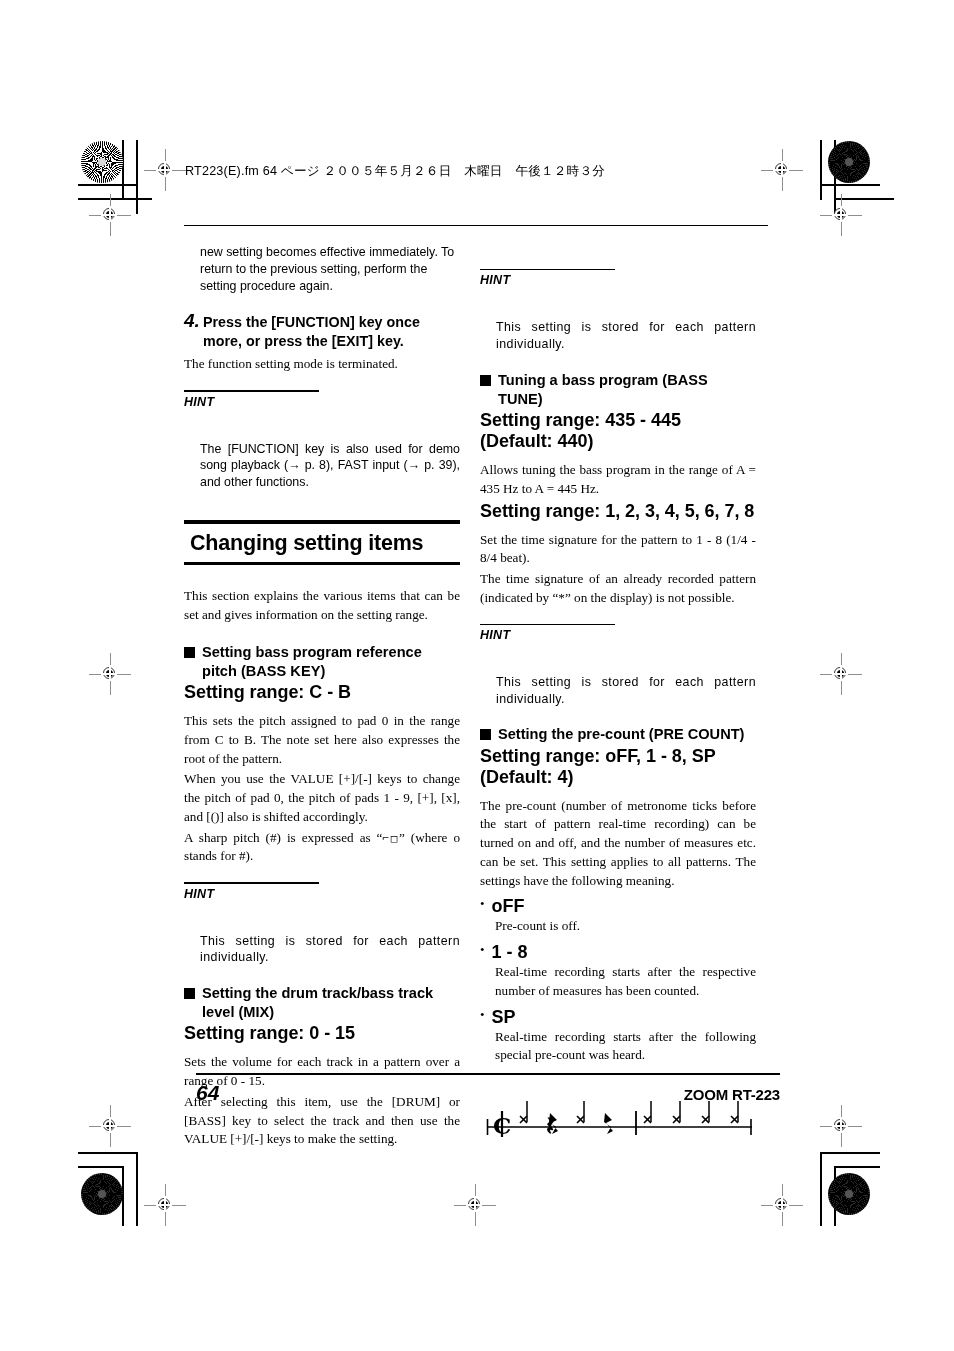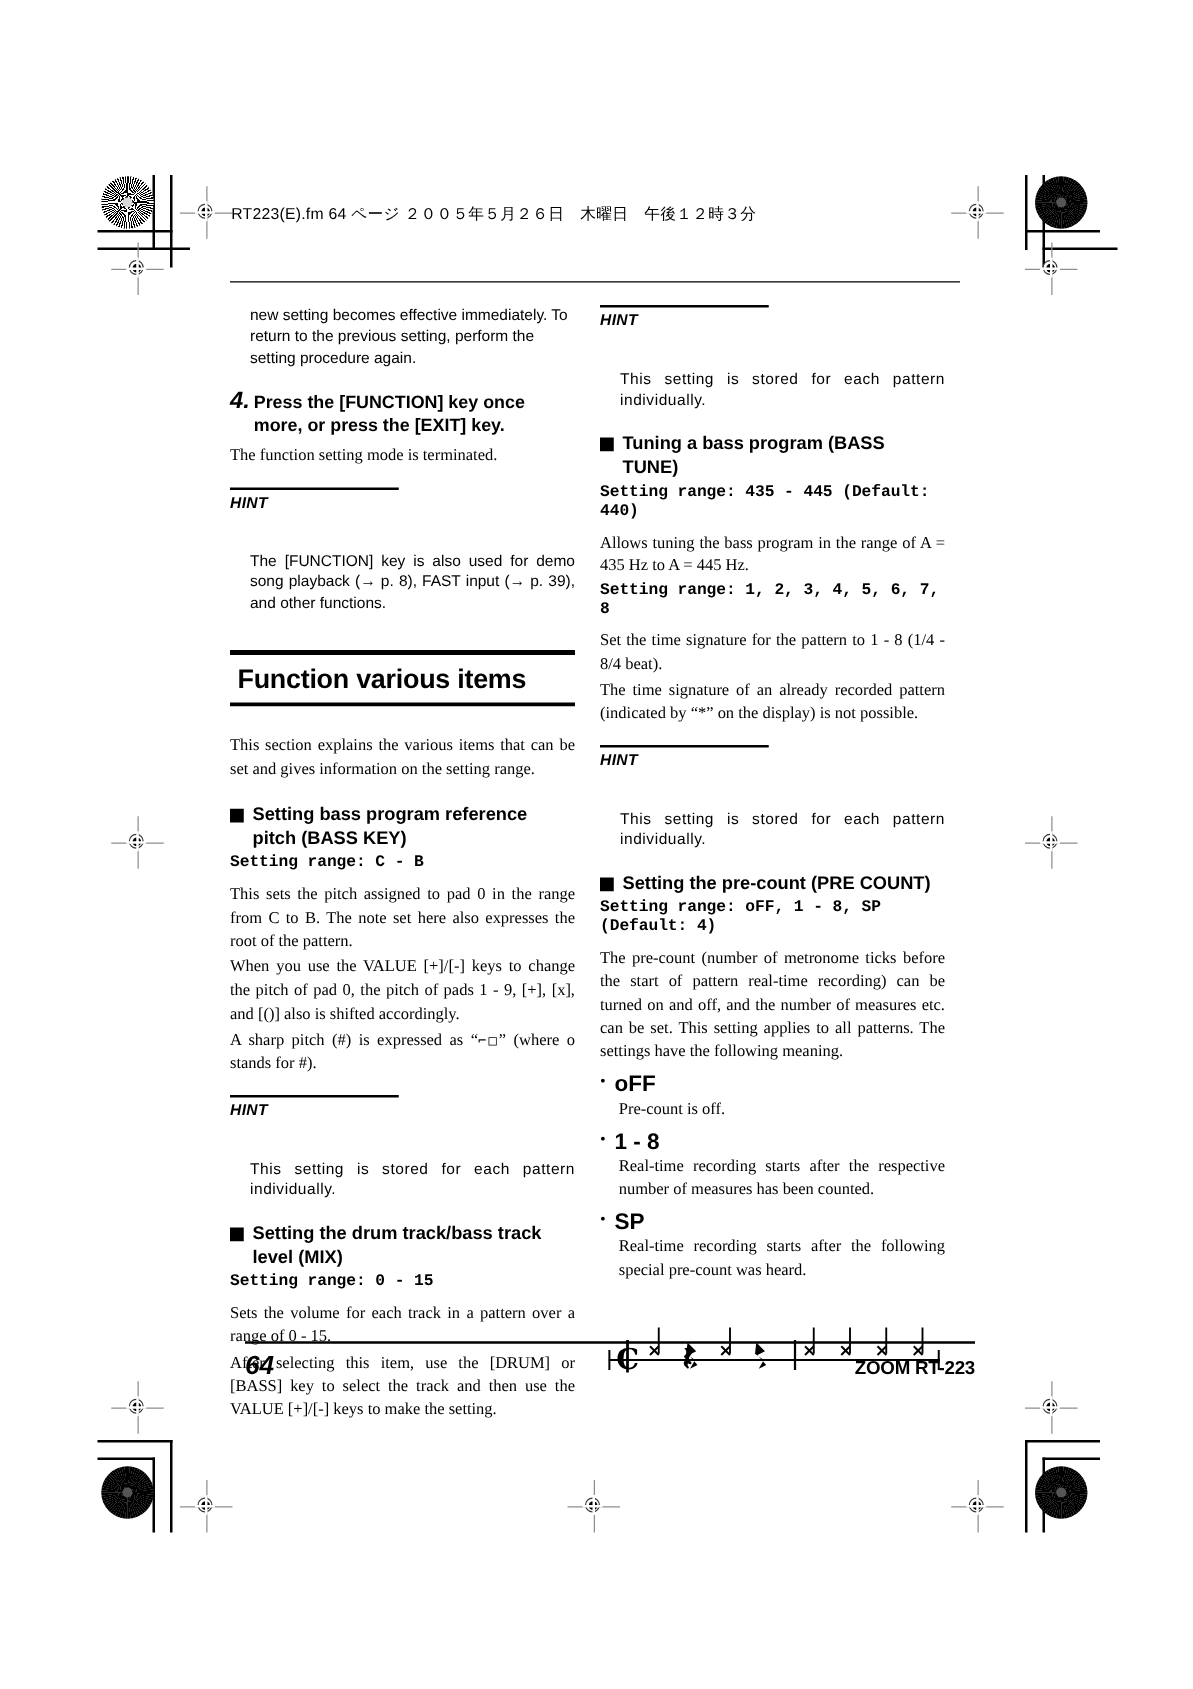--- a/index.html
+++ b/index.html
@@ -113,21 +113,21 @@
   }
   .head-rule {
     height: 1.4px;
     background: #000;
     margin-bottom: 18px;
   }
 
   .cols {
     display: flex;
     gap: 20px;
-    align-items: flex-start;
+    align-items: flex-end;
   }
   .col {
     width: 276px;
   }
 
   
   p { margin: 0; }
 
   .body-text {
     font-family: "Liberation Serif", serif;
@@ -219,23 +219,23 @@
     display: inline-block;
     width: 11px;
     height: 11px;
     background: #000;
     flex: 0 0 11px;
     margin-top: 4px;
   }
   .sec-head .sec-title { display: block; }
 
   .range {
-    font-family: Liberation Mono, monospace;
-    font-weight: bold;
-    font-size: 13px;
+    font-family: Liberation Sans, sans-serif;
+    font-weight: bold;
+    font-size: 18px;
     margin-bottom: 9px;
     letter-spacing: -0.05px;
   }
 
   .bullet-row {
     display: flex;
     gap: 7px;
     margin-top: 6px;
   }
   .bullet-dot {
@@ -452,21 +452,21 @@
       <p class="body-text noj">The function setting mode is terminated.</p>
 
       <div class="hint-block">
         <div class="hint-rule"></div>
         <div class="hint-label">HINT</div>
         <div class="hint-text">The [FUNCTION] key is also used for demo song playback (→ p. 8), FAST input (→ p. 39), and other functions.</div>
       </div>
 
       <div class="chapter-head">
         <div class="rule-top"></div>
-        <div class="ch-title">Function various items</div>
+        <div class="ch-title">Changing setting items</div>
         <div class="rule-bot"></div>
       </div>
 
       <p class="body-text">This section explains the various items that can be set and gives information on the setting range.</p>
 
       <div class="sec-head">
         <span class="sq"></span>
         <span class="sec-title">Setting bass program reference pitch (BASS KEY)</span>
       </div>
       <div class="range">Setting range: C - B</div>

